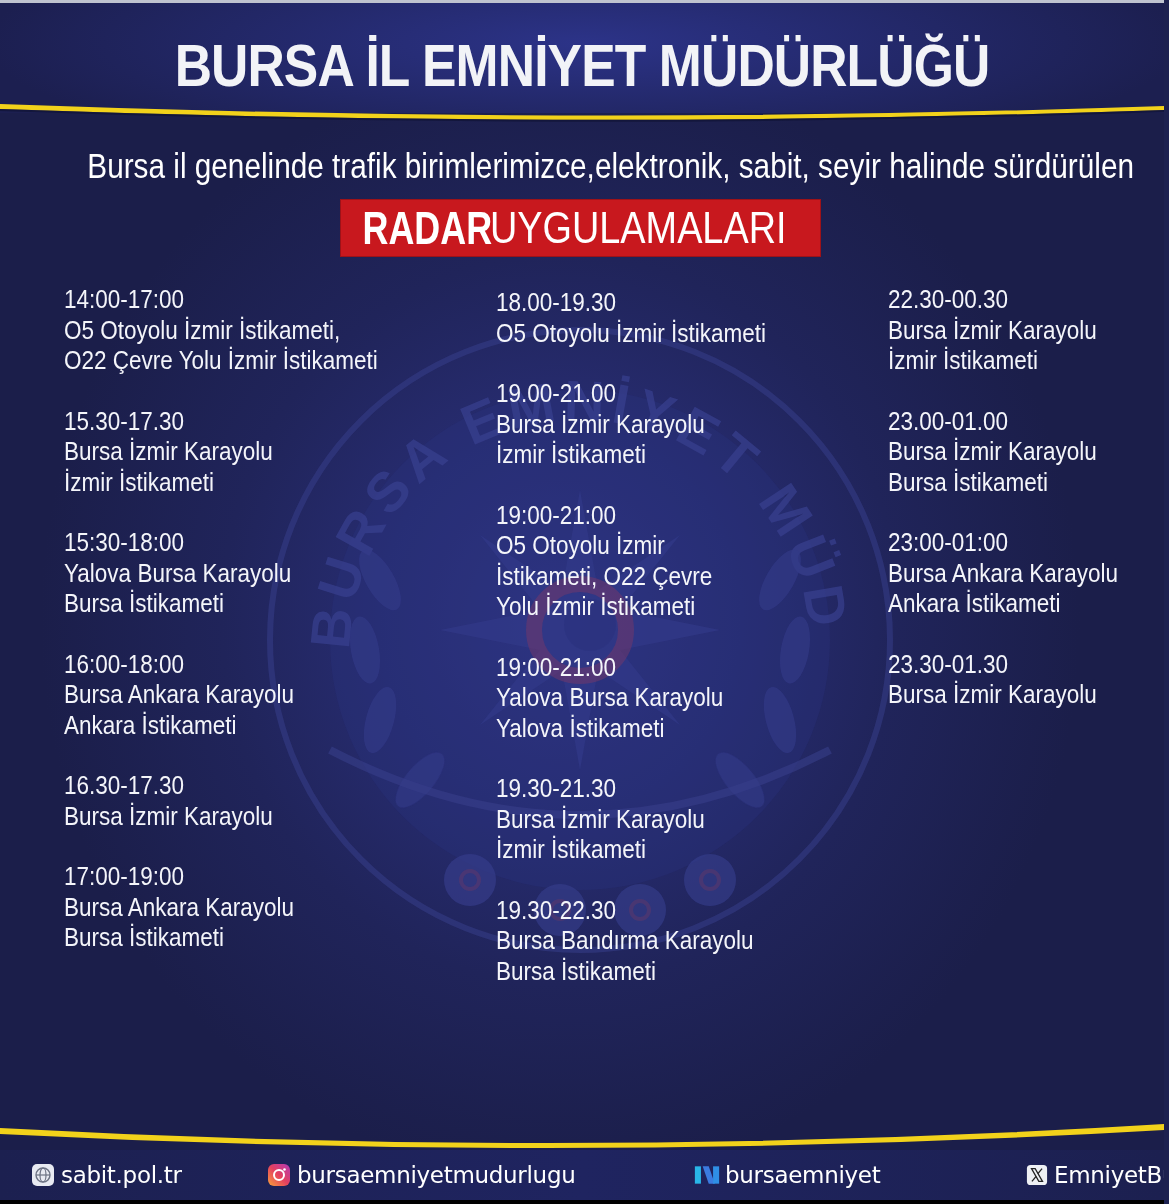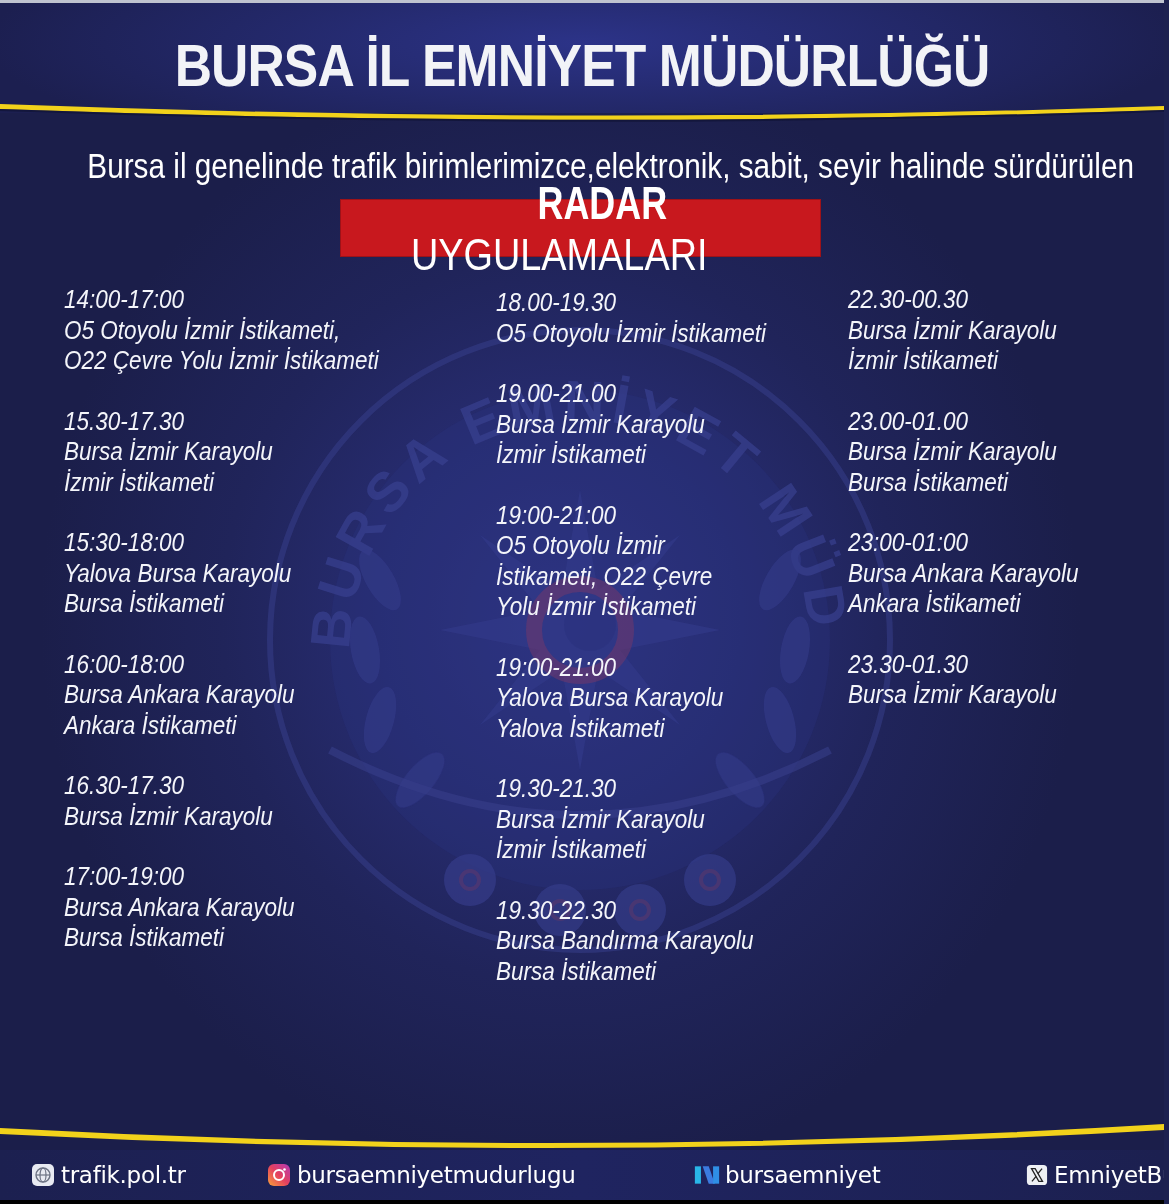--- a/index.html
+++ b/index.html
@@ -34,37 +34,36 @@
     .subtitle {
       position: absolute; left: 0; top: 146px; width: 100%; text-align: center;
       font-size: 35px; line-height: 40px; color: #ffffff;
       transform: scaleX(0.85); transform-origin: center;
       white-space: nowrap;
     }
     .radar-badge {
       position: absolute; left: 340px; top: 199px; width: 481px; height: 58px;
       background: #c8181e; display: flex; align-items: center; justify-content: center;
       border: 1px solid #9e1218;
-      flex-direction: column;
     }
     .radar-strong {
       font-weight: 700; font-size: 46px; color: #fff; letter-spacing: 0;
       transform: scaleX(0.78); display: inline-block; transform-origin: right center;
       margin-right: -8px;
     }
     .radar-light {
       font-weight: 400; font-size: 44px; color: #fff; display: inline-block;
       transform: scaleX(0.86); transform-origin: left center; margin-left: 6px;
     }
     .watermark { position: absolute; left: 260px; top: 320px; width: 640px; height: 640px; opacity: 0.9; }
     .column { position: absolute; top: 284px; }
     .col-1 { left: 64px; }
     .col-2 { left: 496px; top: 287px; }
-    .col-3 { left: 848px; }
-    .entry { margin-bottom: 30px; font-style: italic; }
+    .col-3 { left: 888px; }
+    .entry { margin-bottom: 30px; }
     .entry-line {
       display: block; font-size: 25px; line-height: 30.5px; color: #f4f5fa; white-space: nowrap;
       transform: scaleX(0.9); transform-origin: left center;
     }
     .footer {
       position: absolute; left: 0; top: 1150px; width: 100%; height: 54px;
       background: linear-gradient(90deg, #1c2050 0%, #1f2460 50%, #1c2050 100%);
     }
     .footer-item { position: absolute; top: 1158px; display: flex; align-items: center; height: 34px; }
     .footer-text { font-family: "DejaVu Sans", sans-serif; font-size: 23px; color: #ffffff; letter-spacing: -0.3px; }
@@ -228,21 +227,21 @@
 
   <div class="footer-item" style="left:30px;">
     <span class="footer-icon">
       <svg width="24" height="24" viewBox="0 0 24 24">
         <rect x="1" y="1" width="22" height="22" rx="5" fill="#e8eaf2"></rect>
         <circle cx="12" cy="12" r="7" fill="none" stroke="#6d7384" stroke-width="1.4"></circle>
         <ellipse cx="12" cy="12" rx="3" ry="7" fill="none" stroke="#6d7384" stroke-width="1.2"></ellipse>
         <line x1="5" y1="12" x2="19" y2="12" stroke="#6d7384" stroke-width="1.2"></line>
       </svg>
     </span>
-    <span class="footer-text">trafik.pol.tr</span>
+    <span class="footer-text">sabit.pol.tr</span>
   </div>
 
   <div class="footer-item" style="left:266px;align-items:center;">
     <span class="footer-icon">
       <svg width="24" height="24" viewBox="0 0 24 24">
         <defs>
           <linearGradient id="ig" x1="0" y1="1" x2="1" y2="0">
             <stop offset="0" stop-color="#f9a23a"></stop>
             <stop offset="0.5" stop-color="#e4405f"></stop>
             <stop offset="1" stop-color="#b43ab6"></stop>

